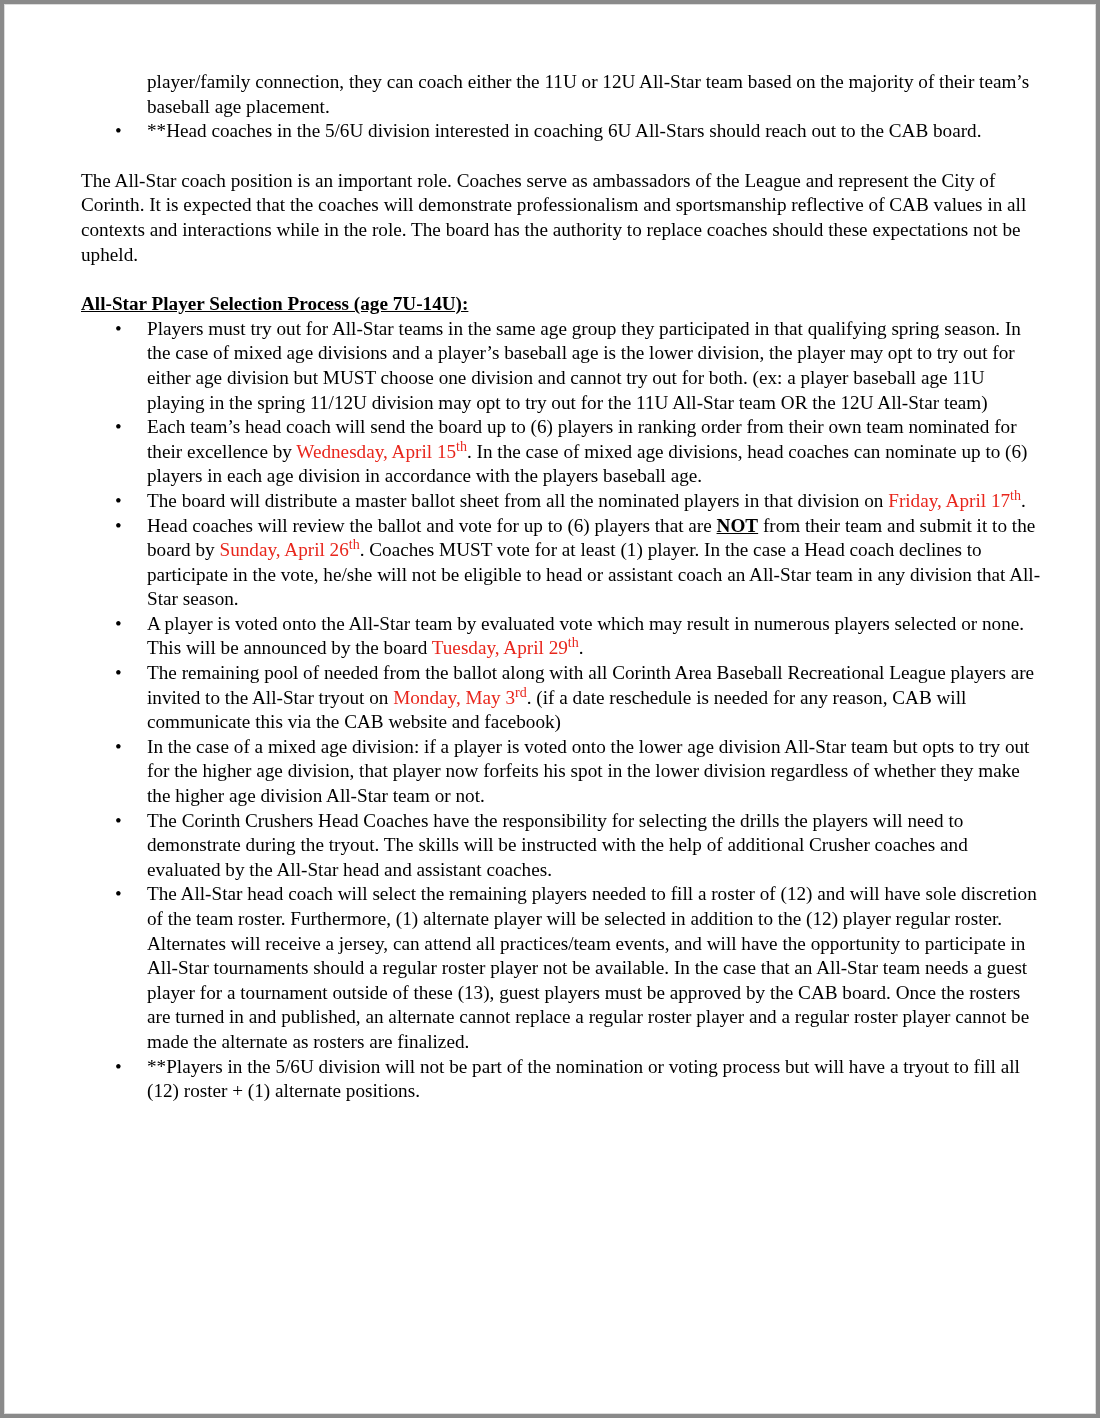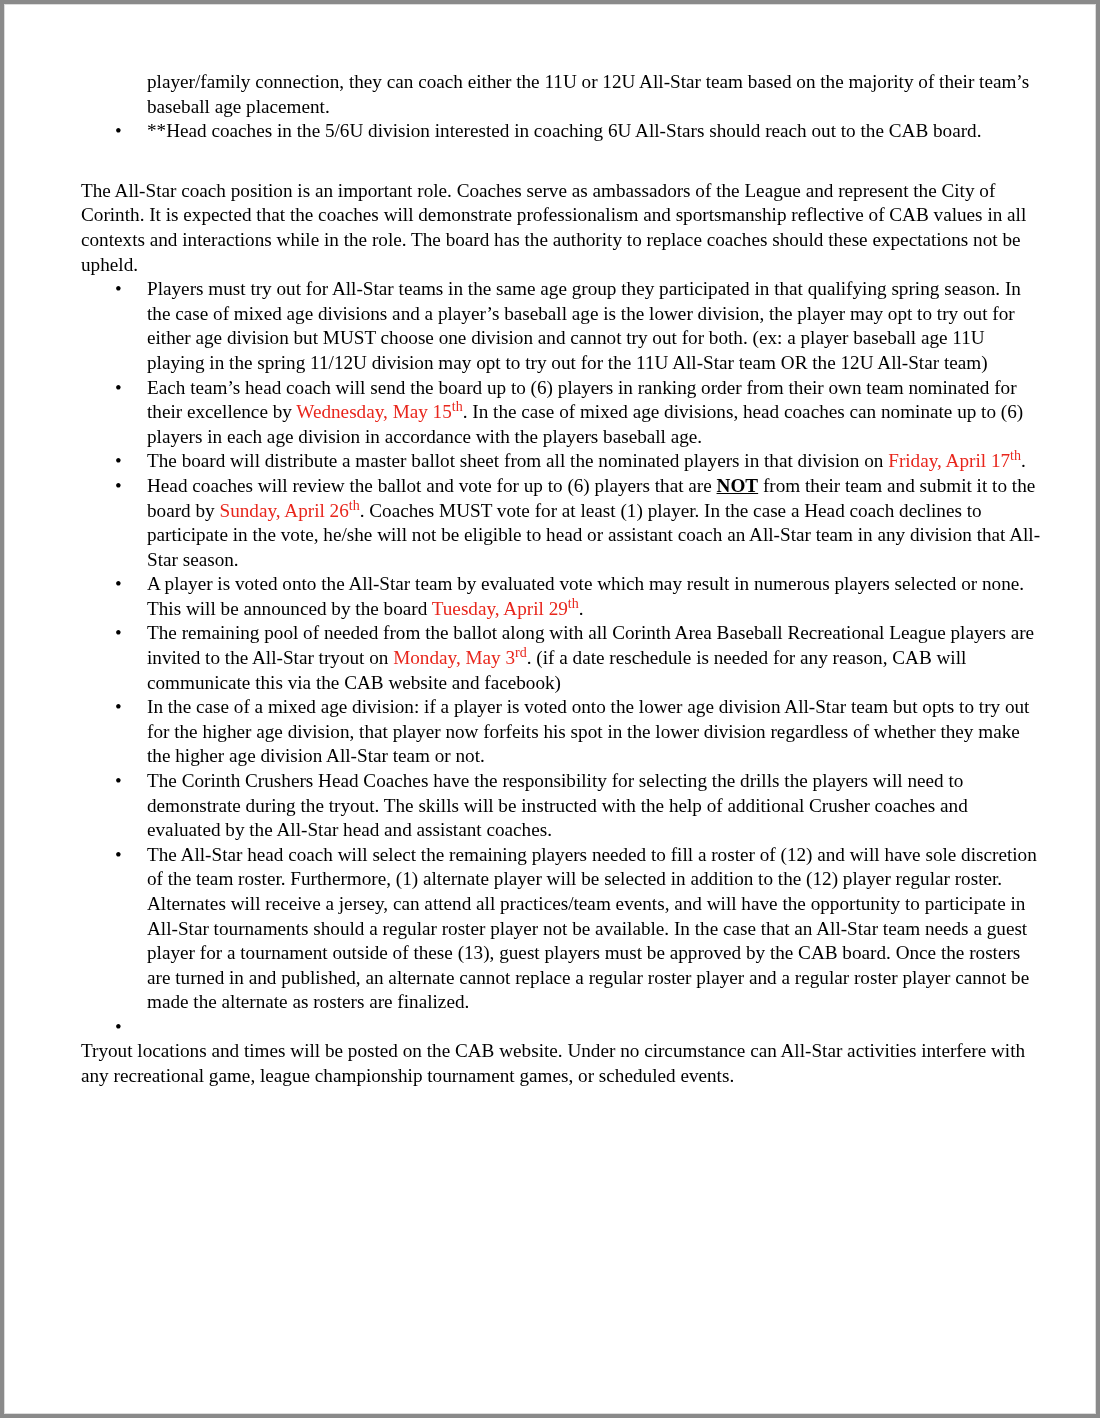--- a/index.html
+++ b/index.html
@@ -32,21 +32,21 @@
   ul.bullets li {
     position: relative;
     padding-left: 66px;
     margin: 0;
   }
   ul.bullets li .bullet {
     position: absolute; left: 34px; top: 0;
   }
   .top-list li:first-child { margin-top: 0; }
   p { margin: 0; }
-  .para { margin-top: 35px; }
+  .para { margin-top: 25px; }
   .heading {
     margin-top: 25px;
     font-weight: bold;
     text-decoration: underline;
   }
   .sel-list { margin-top: 25px; }
   .sel-list li { margin-bottom: 1.4px; }
   .red { color: #e8261c; }
   sup { font-size: 14px; line-height: 0; vertical-align: 7px; }
   .b-u { font-weight: bold; text-decoration: underline; }
@@ -62,29 +62,30 @@
 
     <ul class="bullets top-list">
       <li>
         <span class="bullet">•</span>
         <span>**Head coaches in the 5/6U division interested in coaching 6U All-Stars should reach out to the CAB board.</span>
       </li>
     </ul>
 
     <p class="para">The All-Star coach position is an important role. Coaches serve as ambassadors of the League and represent the City of Corinth. It is expected that the coaches will demonstrate professionalism and sportsmanship reflective of CAB values in all contexts and interactions while in the role. The board has the authority to replace coaches should these expectations not be upheld.</p>
 
+    <p class="heading">All-Star Player Selection Process (age 7U-14U):</p>
 
     <ul class="bullets sel-list">
       <li>
         <span class="bullet">•</span>
         <span>Players must try out for All-Star teams in the same age group they participated in that qualifying spring season. In the case of mixed age divisions and a player’s baseball age is the lower division, the player may opt to try out for either age division but MUST choose one division and cannot try out for both. (ex: a player baseball age 11U playing in the spring 11/12U division may opt to try out for the 11U All-Star team OR the 12U All-Star team)</span>
       </li>
       <li>
         <span class="bullet">•</span>
-        <span>Each team’s head coach will send the board up to (6) players in ranking order from their own team nominated for their excellence by </span><span class="red"><span>Wednesday, May 15</span><sup>th</sup></span><span>. In the case of mixed age divisions, head coaches can nominate up to (6) players in each age division in accordance with the players baseball age.</span>
+        <span>Each team’s head coach will send the board up to (6) players in ranking order from their own team nominated for their excellence by </span><span class="red"><span>Wednesday, April 15</span><sup>th</sup></span><span>. In the case of mixed age divisions, head coaches can nominate up to (6) players in each age division in accordance with the players baseball age.</span>
       </li>
       <li>
         <span class="bullet">•</span>
         <span>The board will distribute a master ballot sheet from all the nominated players in that division on </span><span class="red"><span>Friday, April 17</span><sup>th</sup></span><span>.</span>
       </li>
       <li>
         <span class="bullet">•</span>
         <span>Head coaches will review the ballot and vote for up to (6) players that are </span><span class="b-u">NOT</span><span> from their team and submit it to the board by </span><span class="red"><span>Sunday, April 26</span><sup>th</sup></span><span>. Coaches MUST vote for at least (1) player. In the case a Head coach declines to participate in the vote, he/she will not be eligible to head or assistant coach an All-Star team in any division that All-Star season.</span>
       </li>
       <li>
@@ -102,19 +103,19 @@
       <li>
         <span class="bullet">•</span>
         <span>The Corinth Crushers Head Coaches have the responsibility for selecting the drills the players will need to demonstrate during the tryout. The skills will be instructed with the help of additional Crusher coaches and evaluated by the All-Star head and assistant coaches.</span>
       </li>
       <li>
         <span class="bullet">•</span>
         <span>The All-Star head coach will select the remaining players needed to fill a roster of (12) and will have sole discretion of the team roster. Furthermore, (1) alternate player will be selected in addition to the (12) player regular roster. Alternates will receive a jersey, can attend all practices/team events, and will have the opportunity to participate in All-Star tournaments should a regular roster player not be available. In the case that an All-Star team needs a guest player for a tournament outside of these (13), guest players must be approved by the CAB board. Once the rosters are turned in and published, an alternate cannot replace a regular roster player and a regular roster player cannot be made the alternate as rosters are finalized.</span>
       </li>
       <li>
         <span class="bullet">•</span>
+        <span>**Players in the 5/6U division will not be part of the nomination or voting process but will have a tryout to fill all (12) roster + (1) alternate positions.</span>
       </li>
     </ul>
 
-    <p class="final">Tryout locations and times will be posted on the CAB website. Under no circumstance can All-Star activities interfere with any recreational game, league championship tournament games, or scheduled events.</p>
 
   </div>
 </div>
 
 </body></html>

